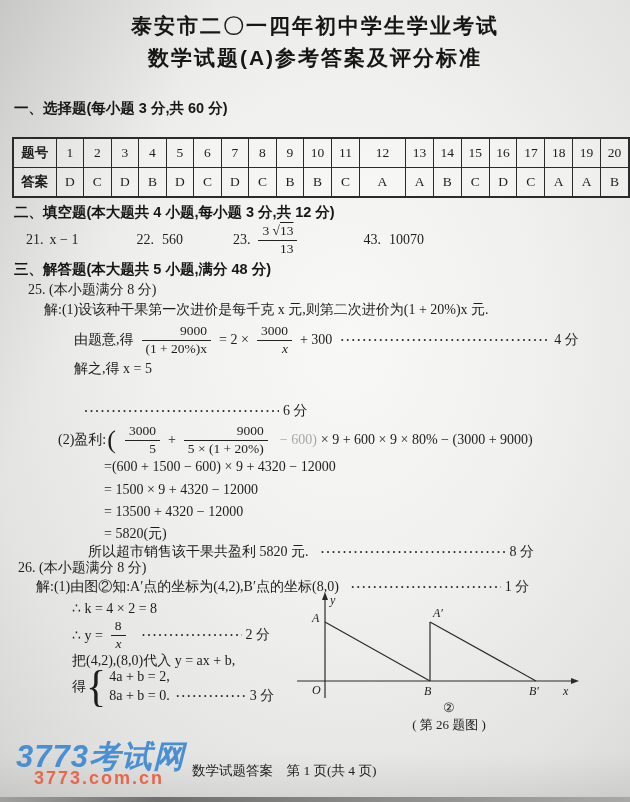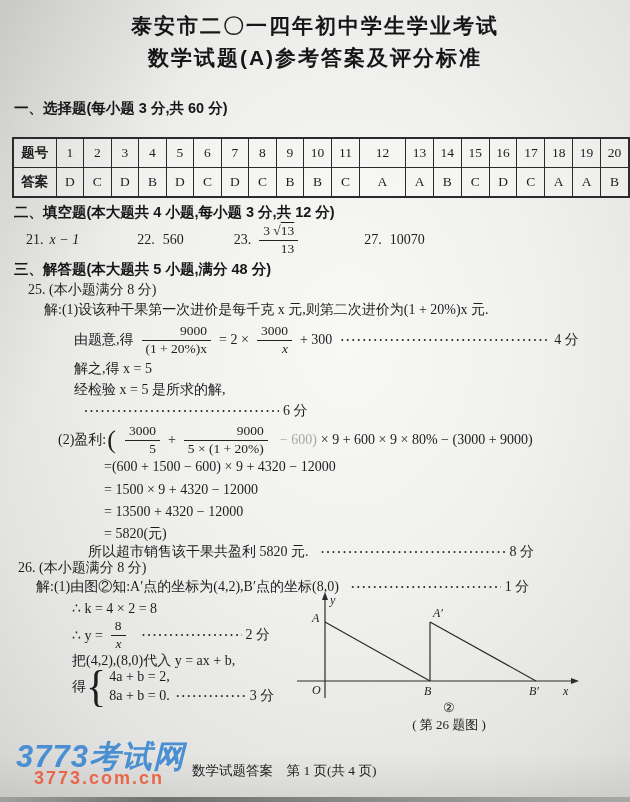--- a/index.html
+++ b/index.html
@@ -99,29 +99,29 @@
       <td>A</td>
       <td>B</td>
     </tr>
   </tbody>
     </table>
 
   <div class="abs hd sechead" style="left:14px;top:203px;">二、填空题(本大题共 4 小题,每小题 3 分,共 12 分)</div>
 
   <div class="abs body14 mline" style="left:26px;top:222px;height:36px;">
     <span>21.</span>
-    <span style="margin:0 6px 0 6px;font-style:italic;">x − 1</span>
+    <span style="margin:0 6px 0 6px;">x − 1</span>
     <span style="margin-left:52px;">22.</span>
     <span style="margin-left:8px;">560</span>
     <span style="margin-left:50px;">23.</span>
     <span class="fr">
       <span class="nu"><span>3 √</span><span class="ol">13</span></span>
       <span class="de">13</span>
     </span>
-    <span style="margin-left:58px;">27.</span>
+    <span style="margin-left:58px;">43.</span>
     <span style="margin-left:8px;">10070</span>
   </div>
 
   <div class="abs hd sechead" style="left:14px;top:260px;">三、解答题(本大题共 5 小题,满分 48 分)</div>
 
   <div class="abs body14" style="left:28px;top:281px;">25. (本小题满分 8 分)</div>
   <div class="abs body14" style="left:44px;top:301px;">解:(1)设该种干果第一次进价是每千克 x 元,则第二次进价为(1 + 20%)x 元.</div>
 
   <div class="abs body14 mline" style="left:74px;top:320px;height:40px;">
     <span>由题意,得</span>
@@ -133,21 +133,20 @@
     <span class="fr">
       <span class="nu">3000</span>
       <span class="de" style="font-style:italic;">x</span>
     </span>
     <span>+ 300</span>
     <span class="dots" style="margin-left:8px;max-width:210px;">····················································</span>
     <span class="score">4 分</span>
   </div>
 
   <div class="abs body14" style="left:74px;top:360px;">解之,得 x = 5</div>
-  <div class="abs body14" style="left:74px;top:381px;">经检验 x = 5 是所求的解,</div>
 
   <div class="abs body14 mline" style="left:74px;top:402px;">
     <span class="dots" style="margin-left:10px;max-width:195px;">··············································</span>
     <span class="score">6 分</span>
   </div>
 
   <div class="abs body14 mline" style="left:58px;top:419px;height:42px;">
     <span>(2)盈利:</span>
     <span class="bigp">(</span>
     <span class="fr">

